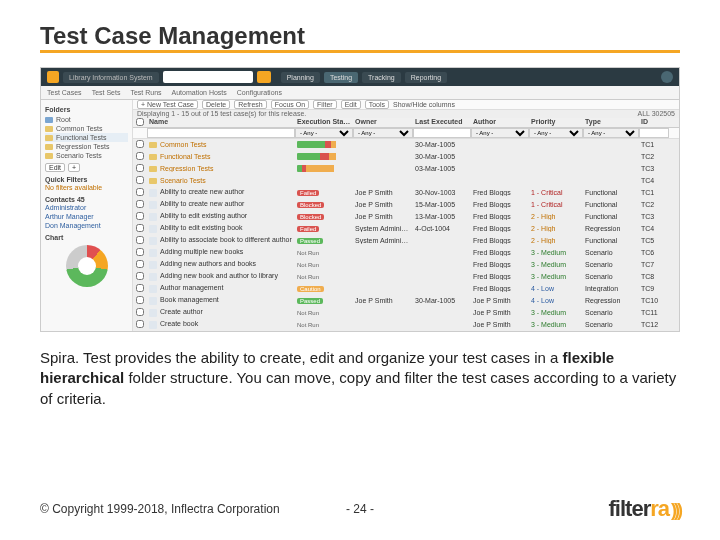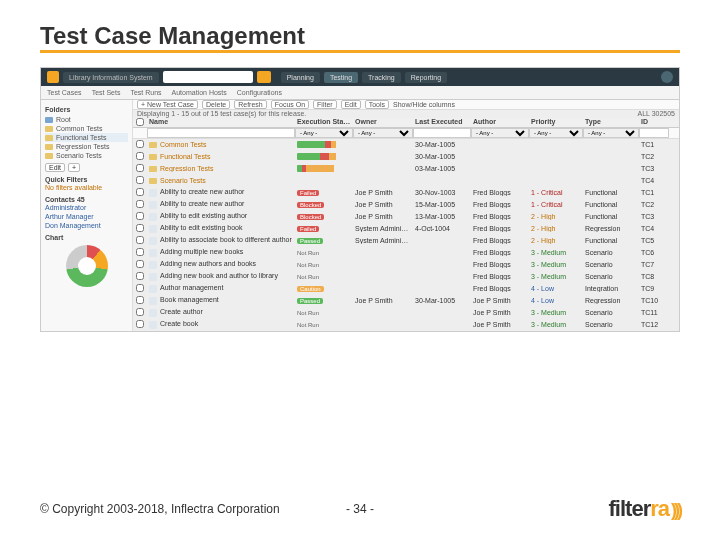--- a/index.html
+++ b/index.html
@@ -377,22 +377,23 @@
               <div class="c-pri pri-med">3 - Medium</div>
               <div class="c-type">Scenario</div>
               <div class="c-id">TC12</div>
             </div>
           </div>
       </div>
     </div>
   </div>
 
   <div class="body-text">
+    <p><span>Spira. Test provides the ability to create, edit and organize your test cases in a </span><b>flexible hierarchical</b><span> folder structure. You can move, copy and filter the test cases according to a variety of criteria.</span></p>
   </div>
 
   <div class="footer">
-    <span>© Copyright 2003-2018, Inflectra Corporation</span>
-    <span class="pnum">- 34 -</span>
+    <span>© Copyright 1999-2018, Inflectra Corporation</span>
+    <span class="pnum">- 24 -</span>
     <span class="logo-inf">
       <span class="gry">filter</span><span class="ora">ra</span><span class="wave">)))</span>
     </span>
   </div>
 </div>
 
 </body></html>

